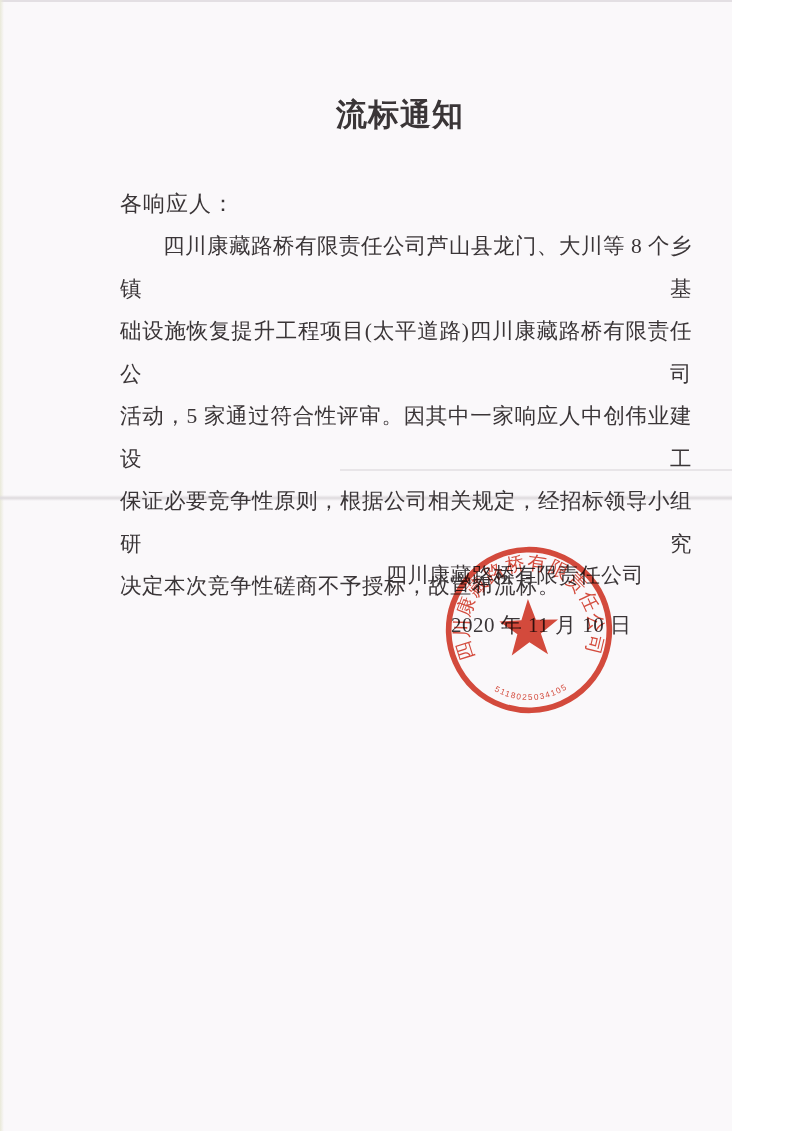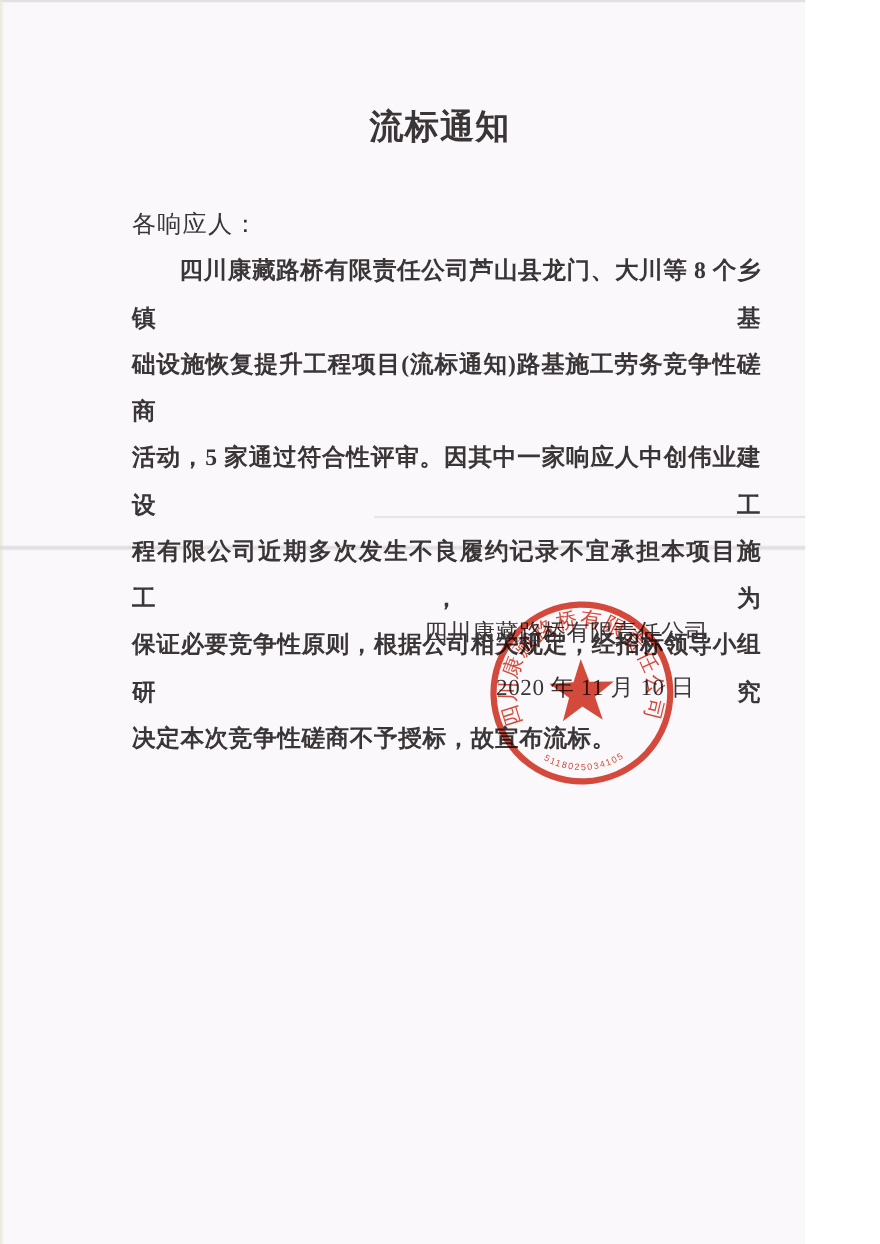--- a/index.html
+++ b/index.html
@@ -54,21 +54,20 @@
   }
   .body-line {
     display: block;
     font-size: 21.5px;
     line-height: 42.5px;
     letter-spacing: .5px;
     text-align: justify;
     text-align-last: justify;
     white-space: normal;
     color: #3a3537;
-    font-weight: bold;
   }
   .body-line.first {
     text-indent: 2em;
   }
   .body-line.last {
     text-align-last: left;
   }
   .signature {
     position: absolute; left: 386px; top: 561px;
     font-size: 21px;
@@ -101,23 +100,22 @@
   <div class="edge-left"></div>
   <div class="crease-2"></div>
   <div class="crease"></div>
 
   <div class="doc-title">流标通知</div>
 
   <div class="salutation">各响应人：</div>
 
   <div class="body-block">
     <span class="body-line first">四川康藏路桥有限责任公司芦山县龙门、大川等 8 个乡镇基</span>
-    <span class="body-line">础设施恢复提升工程项目(流标通知)路基施工劳务竞争性磋商</span>
+    <span class="body-line">础设施恢复提升工程项目(太平道路)四川康藏路桥有限责任公司</span>
     <span class="body-line">活动，5 家通过符合性评审。因其中一家响应人中创伟业建设工</span>
-    <span class="body-line">程有限公司近期多次发生不良履约记录不宜承担本项目施工，为</span>
     <span class="body-line">保证必要竞争性原则，根据公司相关规定，经招标领导小组研究</span>
     <span class="body-line last">决定本次竞争性磋商不予授标，故宣布流标。</span>
   </div>
 
   <div class="signature">四川康藏路桥有限责任公司</div>
   <div class="sign-date">2020 年 11 月 10 日</div>
 
   <svg class="seal" viewBox="0 0 200 200" aria-hidden="true">
     <defs>
       <path id="arc-top" d="M 48.9 129.5 A 59 59 0 1 1 151.1 129.5" fill="none"></path>

